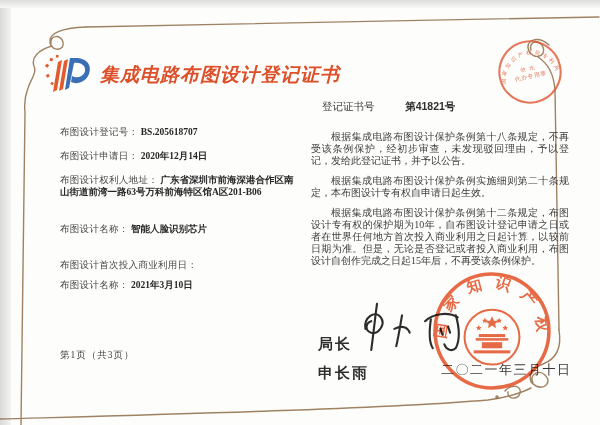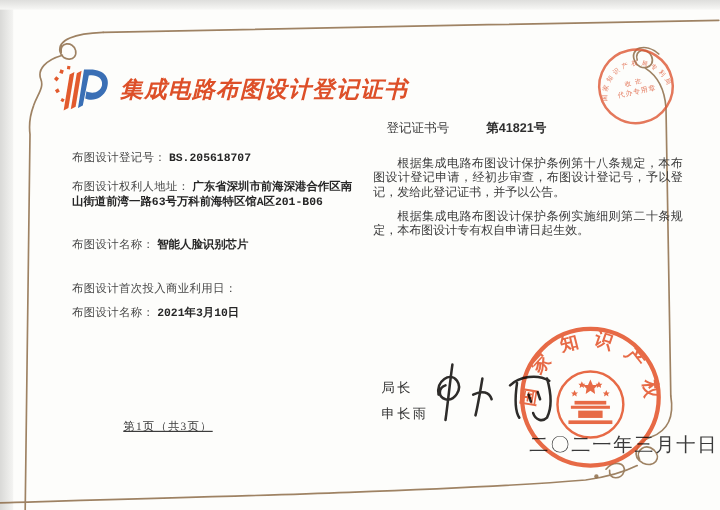--- a/index.html
+++ b/index.html
@@ -17,43 +17,43 @@
   .cert-title{font-size:19px;font-weight:bold;letter-spacing:1px;color:#dd4f28;
       font-style:italic;}
 
   .certno{position:absolute;left:322px;top:100px;font-size:10.5px;color:#3c3c3c;}
   .certno-val{margin-left:28px;font-family:"Liberation Sans","DejaVu Sans",sans-serif;
       font-weight:bold;color:#2e2e2e;text-align:right;}
 
   .fields{position:absolute;left:60px;top:126px;width:238px;}
   .field{font-size:9.5px;line-height:1.35;color:#474747;}
   .flabel{letter-spacing:0.3px;}
-  .fvalue{font-family:Liberation Mono, monospace;font-weight:bold;
+  .fvalue{font-family:Liberation Serif, serif;font-weight:bold;
       color:#262626;}
   .mb-a{margin-bottom:11px;} .mb-b{margin-bottom:1px;} .mb-c{margin-bottom:24px;}
   .mb-d{margin-bottom:23px;} .mb-e{margin-bottom:7px;}
 
   .paras{position:absolute;left:311px;top:131px;width:258px;}
   .para{font-size:10px;line-height:1.2;color:#3c3c3c;text-align:justify;
       text-indent:2em;margin:0 0 8px 0;}
 
-  .sig-block{position:absolute;left:318px;top:314px;font-size:11px;font-weight:normal;
+  .sig-block{position:absolute;left:318px;top:330px;font-size:15px;font-weight:bold;
       color:#2f2f2f;letter-spacing:2px;line-height:1.9;
       font-family:"Liberation Sans","DejaVu Sans",sans-serif;}
   .sig-svg{position:absolute;left:352px;top:294px;}
 
-  .issue-date{position:absolute;left:441px;top:361px;font-size:16px;color:#3a3a3a;
+  .issue-date{position:absolute;left:441px;top:361px;font-size:13px;color:#3a3a3a;
       letter-spacing:1.5px;z-index:2;}
   .big-seal{position:absolute;left:431px;top:270px;z-index:3;opacity:0.88;
       mix-blend-mode:multiply;}
   .small-seal{position:absolute;left:495px;top:37px;z-index:3;opacity:0.8;
       transform:rotate(-12deg);mix-blend-mode:multiply;}
 
-  .page-footer{position:absolute;left:60px;top:349px;width:160px;text-align:center;
-      font-size:9.5px;color:#3c3c3c;letter-spacing:1px;text-decoration:underline;}
+  .page-footer{position:absolute;left:60px;top:349px;width:160px;text-align:left;
+      font-size:9.5px;color:#3c3c3c;letter-spacing:1px;}
 </style>
 </head>
 <body>
 
 <div class="scan-edge-left"></div>
 <div class="scan-edge-top"></div>
 
 <svg class="border-svg" width="600" height="425" viewBox="0 0 600 425">
   <g fill="none" stroke="#8e6d49" stroke-width="1.4" stroke-linecap="round" opacity="0.85">
     <path d="M 599,17 C 430,20 180,25 86,27"></path>
@@ -89,41 +89,46 @@
   <div class="certno">
     <span>登记证书号</span>
     <span class="certno-val">第41821号</span>
   </div>
 
   <div class="fields">
     <div class="field mb-a">
       <span class="flabel">布图设计登记号：</span>
       <span class="fvalue">BS.205618707</span>
     </div>
+    <div class="field mb-a">
+      <span class="flabel">布图设计申请日：</span>
+      <span class="fvalue">2020年12月14日</span>
+    </div>
     <div class="field mb-c">
       <span class="flabel">布图设计权利人地址：</span>
       <span class="fvalue">广东省深圳市前海深港合作区南山街道前湾一路63号万科前海特区馆A区201-B06</span>
     </div>
     <div class="field mb-d">
       <span class="flabel">布图设计名称：</span>
       <span class="fvalue">智能人脸识别芯片</span>
     </div>
     <div class="field mb-e">
       <span class="flabel">布图设计首次投入商业利用日：</span>
       <span class="fvalue"></span>
     </div>
     <div class="field">
       <span class="flabel">布图设计名称：</span>
       <span class="fvalue">2021年3月10日</span>
     </div>
   </div>
 
   <div class="paras">
-    <p class="para">根据集成电路布图设计保护条例第十八条规定，本布图设计登记申请，经初步审查，布图设计登记号，予以登记，发给此登记证书，并予以公告。</p>
+    <p class="para">根据集成电路布图设计保护条例第十八条规定，不再受该条例保护，经初步审查，未发现驳回理由，予以登记，发给此登记证书，并予以公告。</p>
     <p class="para">根据集成电路布图设计保护条例实施细则第二十条规定，本布图设计专有权自申请日起生效。</p>
+    <p class="para">根据集成电路布图设计保护条例第十二条规定，布图设计专有权的保护期为10年，自布图设计登记申请之日或者在世界任何地方首次投入商业利用之日起计算，以较前日期为准。但是，无论是否登记或者投入商业利用，布图设计自创作完成之日起15年后，不再受该条例保护。</p>
   </div>
 
   <div class="sig-block">
     <div>局长</div>
     <div>申长雨</div>
   </div>
 
   <svg class="sig-svg" width="125" height="62" viewBox="0 0 130 60">
     <g fill="none" stroke="#2e2c2a" stroke-width="2.2" stroke-linecap="round">
       <path d="M 14,34 C 12,22 24,14 30,22 C 35,29 28,40 20,38 C 13,36 14,28 20,26"></path>

